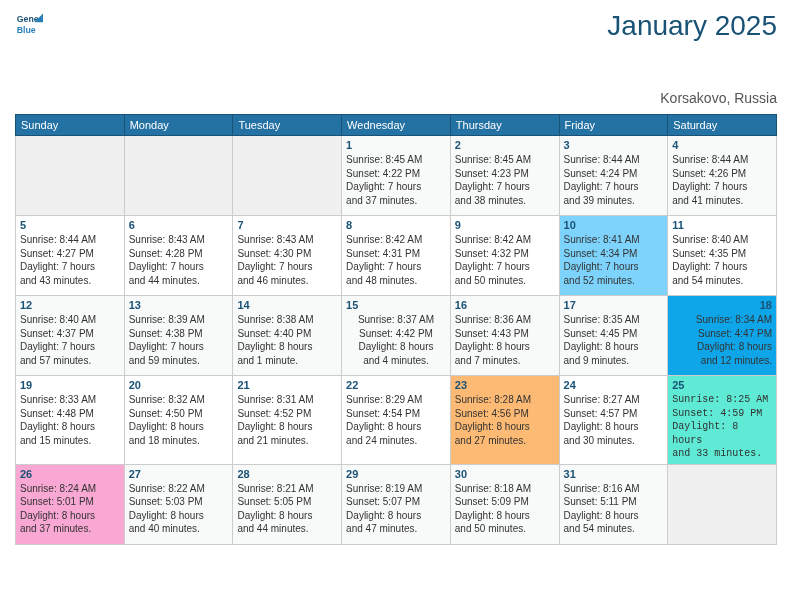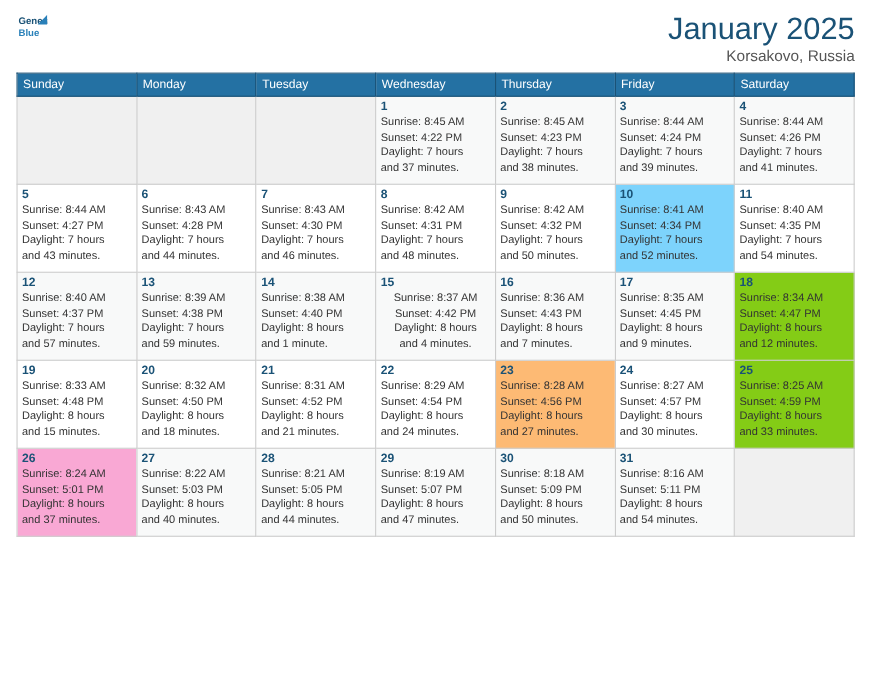--- a/index.html
+++ b/index.html
@@ -35,20 +35,21 @@
       text-align: right;
     }
     .month-title {
       font-size: 28px;
       color: #1a5276;
       font-weight: normal;
     }
     .location {
       font-size: 14px;
       color: #555;
+      margin-top: 48px;
     }
     .calendar {
       width: 100%;
       border-collapse: collapse;
       table-layout: fixed;
     }
     .calendar th {
       background: #2471a3;
       color: #fff;
       font-size: 11px;
@@ -235,21 +236,21 @@
 Daylight: 8 hours
 and 7 minutes.</div>
           </td>
           <td style="background: rgb(248, 249, 249);">
             <span class="day-num">17</span>
             <div class="cell-text" style="white-space: pre-line;">Sunrise: 8:35 AM
 Sunset: 4:45 PM
 Daylight: 8 hours
 and 9 minutes.</div>
           </td>
-          <td style="background: #84cc16;">
+          <td style="background: #0ea5e9; text-align: right;">
             <span class="day-num">18</span>
             <div class="cell-text" style="white-space: pre-line;">Sunrise: 8:34 AM
 Sunset: 4:47 PM
 Daylight: 8 hours
 and 12 minutes.</div>
           </td>
         </tr>
         <tr>
           <td style="background: rgb(255, 255, 255);">
             <span class="day-num">19</span>
@@ -286,23 +287,23 @@
 Daylight: 8 hours
 and 27 minutes.</div>
           </td>
           <td style="background: rgb(255, 255, 255);">
             <span class="day-num">24</span>
             <div class="cell-text" style="white-space: pre-line;">Sunrise: 8:27 AM
 Sunset: 4:57 PM
 Daylight: 8 hours
 and 30 minutes.</div>
           </td>
-          <td style="background: #84cc16;">
+          <td style="background: #5eead4;">
             <span class="day-num">25</span>
-            <div class="cell-text" style="white-space: pre-line;">Sunrise: 8:25 AM
+            <div class="cell-text" style="white-space: pre-line; font-family: Liberation Mono, monospace;">Sunrise: 8:25 AM
 Sunset: 4:59 PM
 Daylight: 8 hours
 and 33 minutes.</div>
           </td>
         </tr>
         <tr>
           <td style="background: #f9a8d4;">
             <span class="day-num">26</span>
             <div class="cell-text" style="white-space: pre-line;">Sunrise: 8:24 AM
 Sunset: 5:01 PM

